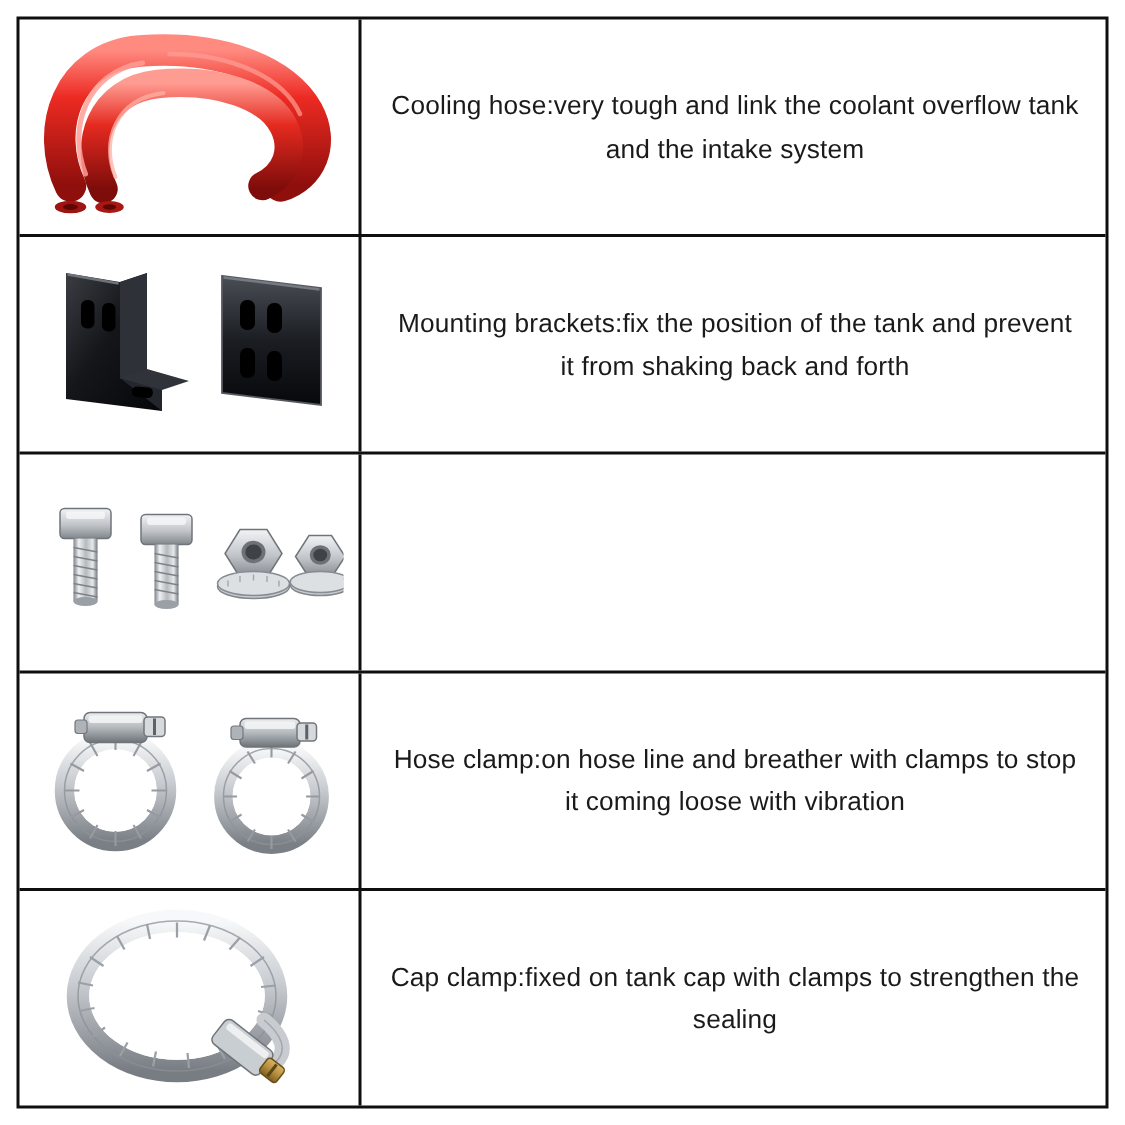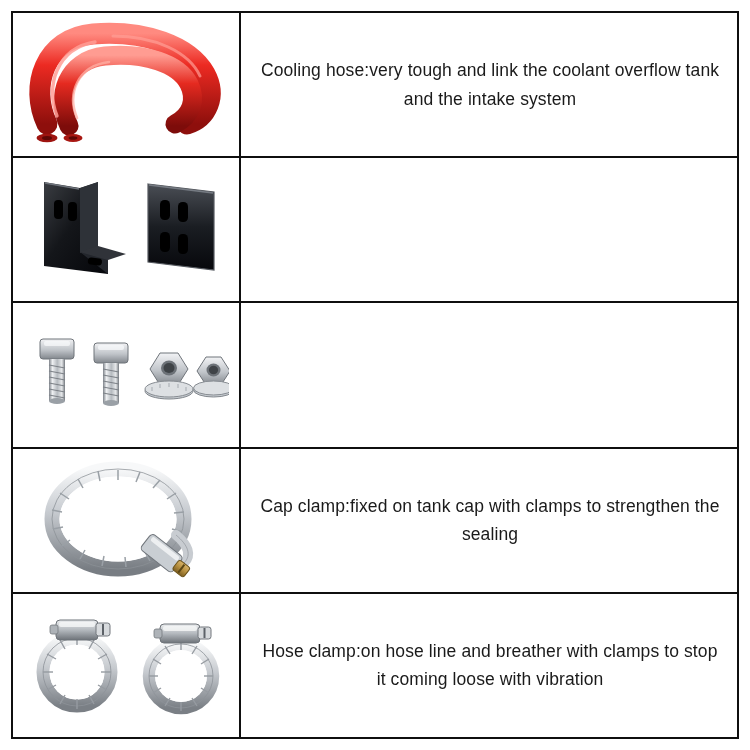--- a/index.html
+++ b/index.html
@@ -134,20 +134,23 @@
             <path d="M140 10 L206 18 L206 96 L140 88 Z" fill="url(#blkB)" transform="translate(-18,0)"></path>
             <path d="M122 10 L188 18 L188 96 L122 88 Z" fill="none" stroke="#55595f" stroke-width="1.2"></path>
             <rect x="134" y="26" width="10" height="20" rx="4.5" fill="#000"></rect>
             <rect x="152" y="28" width="10" height="20" rx="4.5" fill="#000"></rect>
             <rect x="134" y="58" width="10" height="20" rx="4.5" fill="#000"></rect>
             <rect x="152" y="60" width="10" height="20" rx="4.5" fill="#000"></rect>
             <path d="M123 11 L187 19" stroke="#767b83" stroke-width="1.6" fill="none"></path>
           </g>
         </svg>
       </div>
+      <div class="cell-txt">
+        <div class="desc">Mounting brackets:fix the position of the tank and prevent it from shaking back and forth</div>
+      </div>
     </div>
 
     <div class="row">
       <div class="cell-img">
         <svg class="art" width="205" height="96" viewBox="0 0 205 96">
           <defs>
             <linearGradient id="steel" x1="0" y1="0" x2="1" y2="0">
               <stop offset="0%" stop-color="#7e838a"></stop>
               <stop offset="22%" stop-color="#eef0f2"></stop>
               <stop offset="52%" stop-color="#b5babf"></stop>
@@ -206,20 +209,95 @@
           </g>
 
           <g transform="translate(172,30)">
             <polygon points="10,0 25,0 34,14 25,28 10,28 1,14" fill="url(#steelH)" stroke="#6f747a" stroke-width="1"></polygon>
             <ellipse cx="17.5" cy="33" rx="20" ry="7" fill="#c7ccd1" stroke="#82878d" stroke-width="1"></ellipse>
             <ellipse cx="17.5" cy="31" rx="20" ry="7" fill="#dde0e3" stroke="#878c92" stroke-width="1"></ellipse>
             <ellipse cx="17.5" cy="13" rx="7" ry="6.5" fill="#6d7278"></ellipse>
             <ellipse cx="17.5" cy="13" rx="4.6" ry="4.2" fill="#3f4347"></ellipse>
           </g>
         </svg>
+      </div>
+    </div>
+
+    <div class="row">
+      <div class="cell-img">
+        <svg class="art" width="205" height="110" viewBox="0 0 205 110">
+          <defs>
+            <linearGradient id="bandG" x1="0" y1="0" x2="0" y2="1">
+              <stop offset="0%" stop-color="#f6f7f8"></stop>
+              <stop offset="45%" stop-color="#c5c9ce"></stop>
+              <stop offset="100%" stop-color="#7a7f85"></stop>
+            </linearGradient>
+            <linearGradient id="housG" x1="0" y1="0" x2="0" y2="1">
+              <stop offset="0%" stop-color="#eceef0"></stop>
+              <stop offset="50%" stop-color="#b4b9be"></stop>
+              <stop offset="100%" stop-color="#6e7379"></stop>
+            </linearGradient>
+          </defs>
+
+          <g transform="translate(8,6)">
+            <circle cx="45" cy="56" r="34" fill="none" stroke="url(#bandG)" stroke-width="13"></circle>
+            <circle cx="45" cy="56" r="34" fill="none" stroke="#8d9298" stroke-width="1" opacity="0.8"></circle>
+            <circle cx="45" cy="56" r="27.5" fill="#ffffff"></circle>
+            <g stroke="#9097 9d" stroke-width="1"></g>
+            <g stroke="#969ba1" stroke-width="1.4">
+              <path d="M45 19 L45 29"></path>
+                <path d="M62 24 L57 33"></path>
+                <path d="M75 38 L66 43"></path>
+              <path d="M79 56 L69 56"></path>
+                <path d="M75 74 L66 69"></path>
+                <path d="M62 88 L57 79"></path>
+              <path d="M45 93 L45 83"></path>
+                <path d="M28 88 L33 79"></path>
+                <path d="M15 74 L24 69"></path>
+              <path d="M11 56 L21 56"></path>
+                <path d="M15 38 L24 43"></path>
+                <path d="M28 24 L33 33"></path>
+            </g>
+
+            <rect x="24" y="4" width="42" height="20" rx="4" fill="url(#housG)" stroke="#6f747a" stroke-width="1"></rect>
+            <rect x="27" y="6" width="36" height="5" rx="2" fill="#f6f7f8" opacity="0.8"></rect>
+
+            <rect x="64" y="7" width="14" height="13" rx="2.5" fill="#d7dadd" stroke="#72777d" stroke-width="1"></rect>
+            <path d="M71 8 L71 19" stroke="#5d6268" stroke-width="2"></path>
+            <rect x="18" y="9" width="8" height="9" rx="2" fill="#aeb3b8" stroke="#73787e" stroke-width="0.8"></rect>
+          </g>
+
+          <g transform="translate(112,12)">
+            <circle cx="45" cy="54" r="32" fill="none" stroke="url(#bandG)" stroke-width="12.5"></circle>
+            <circle cx="45" cy="54" r="32" fill="none" stroke="#8d9298" stroke-width="1" opacity="0.8"></circle>
+            <circle cx="45" cy="54" r="26" fill="#ffffff"></circle>
+            <g stroke="#969ba1" stroke-width="1.4">
+              <path d="M45 19 L45 28"></path>
+                <path d="M61 24 L56 32"></path>
+                <path d="M73 37 L65 42"></path>
+              <path d="M77 54 L68 54"></path>
+                <path d="M73 71 L65 66"></path>
+                <path d="M61 84 L56 76"></path>
+              <path d="M45 89 L45 80"></path>
+                <path d="M29 84 L34 76"></path>
+                <path d="M17 71 L25 66"></path>
+              <path d="M13 54 L22 54"></path>
+                <path d="M17 37 L25 42"></path>
+                <path d="M29 24 L34 32"></path>
+            </g>
+            <rect x="24" y="2" width="40" height="19" rx="4" fill="url(#housG)" stroke="#6f747a" stroke-width="1"></rect>
+            <rect x="27" y="4" width="34" height="5" rx="2" fill="#f6f7f8" opacity="0.8"></rect>
+            <rect x="62" y="5" width="13" height="12" rx="2.5" fill="#d7dadd" stroke="#72777d" stroke-width="1"></rect>
+            <path d="M68.5 6 L68.5 16" stroke="#5d6268" stroke-width="2"></path>
+            <rect x="18" y="7" width="8" height="9" rx="2" fill="#aeb3b8" stroke="#73787e" stroke-width="0.8"></rect>
+          </g>
+        </svg>
+      </div>
+      <div class="cell-txt">
+        <div class="desc">Hose clamp:on hose line and breather with clamps to stop it coming loose with vibration</div>
       </div>
     </div>
 
     <div class="row">
       <div class="cell-img">
         <svg class="art" width="200" height="122" viewBox="0 0 200 122">
           <defs>
             <linearGradient id="bigBand" x1="0" y1="0" x2="0" y2="1">
               <stop offset="0%" stop-color="#f7f8f9"></stop>
               <stop offset="42%" stop-color="#c8ccd1"></stop>
@@ -265,89 +343,14 @@
             <rect x="38" y="4" width="14" height="12" rx="2.5" fill="url(#bigHous)" stroke="#6a5119" stroke-width="1"></rect>
             <path d="M45 5 L45 15" stroke="#5b4614" stroke-width="2"></path>
           </g>
         </svg>
       </div>
       <div class="cell-txt">
         <div class="desc">Cap clamp:fixed on tank cap with clamps to strengthen the sealing</div>
       </div>
     </div>
 
-    <div class="row">
-      <div class="cell-img">
-        <svg class="art" width="205" height="110" viewBox="0 0 205 110">
-          <defs>
-            <linearGradient id="bandG" x1="0" y1="0" x2="0" y2="1">
-              <stop offset="0%" stop-color="#f6f7f8"></stop>
-              <stop offset="45%" stop-color="#c5c9ce"></stop>
-              <stop offset="100%" stop-color="#7a7f85"></stop>
-            </linearGradient>
-            <linearGradient id="housG" x1="0" y1="0" x2="0" y2="1">
-              <stop offset="0%" stop-color="#eceef0"></stop>
-              <stop offset="50%" stop-color="#b4b9be"></stop>
-              <stop offset="100%" stop-color="#6e7379"></stop>
-            </linearGradient>
-          </defs>
-
-          <g transform="translate(8,6)">
-            <circle cx="45" cy="56" r="34" fill="none" stroke="url(#bandG)" stroke-width="13"></circle>
-            <circle cx="45" cy="56" r="34" fill="none" stroke="#8d9298" stroke-width="1" opacity="0.8"></circle>
-            <circle cx="45" cy="56" r="27.5" fill="#ffffff"></circle>
-            <g stroke="#9097 9d" stroke-width="1"></g>
-            <g stroke="#969ba1" stroke-width="1.4">
-              <path d="M45 19 L45 29"></path>
-                <path d="M62 24 L57 33"></path>
-                <path d="M75 38 L66 43"></path>
-              <path d="M79 56 L69 56"></path>
-                <path d="M75 74 L66 69"></path>
-                <path d="M62 88 L57 79"></path>
-              <path d="M45 93 L45 83"></path>
-                <path d="M28 88 L33 79"></path>
-                <path d="M15 74 L24 69"></path>
-              <path d="M11 56 L21 56"></path>
-                <path d="M15 38 L24 43"></path>
-                <path d="M28 24 L33 33"></path>
-            </g>
-
-            <rect x="24" y="4" width="42" height="20" rx="4" fill="url(#housG)" stroke="#6f747a" stroke-width="1"></rect>
-            <rect x="27" y="6" width="36" height="5" rx="2" fill="#f6f7f8" opacity="0.8"></rect>
-
-            <rect x="64" y="7" width="14" height="13" rx="2.5" fill="#d7dadd" stroke="#72777d" stroke-width="1"></rect>
-            <path d="M71 8 L71 19" stroke="#5d6268" stroke-width="2"></path>
-            <rect x="18" y="9" width="8" height="9" rx="2" fill="#aeb3b8" stroke="#73787e" stroke-width="0.8"></rect>
-          </g>
-
-          <g transform="translate(112,12)">
-            <circle cx="45" cy="54" r="32" fill="none" stroke="url(#bandG)" stroke-width="12.5"></circle>
-            <circle cx="45" cy="54" r="32" fill="none" stroke="#8d9298" stroke-width="1" opacity="0.8"></circle>
-            <circle cx="45" cy="54" r="26" fill="#ffffff"></circle>
-            <g stroke="#969ba1" stroke-width="1.4">
-              <path d="M45 19 L45 28"></path>
-                <path d="M61 24 L56 32"></path>
-                <path d="M73 37 L65 42"></path>
-              <path d="M77 54 L68 54"></path>
-                <path d="M73 71 L65 66"></path>
-                <path d="M61 84 L56 76"></path>
-              <path d="M45 89 L45 80"></path>
-                <path d="M29 84 L34 76"></path>
-                <path d="M17 71 L25 66"></path>
-              <path d="M13 54 L22 54"></path>
-                <path d="M17 37 L25 42"></path>
-                <path d="M29 24 L34 32"></path>
-            </g>
-            <rect x="24" y="2" width="40" height="19" rx="4" fill="url(#housG)" stroke="#6f747a" stroke-width="1"></rect>
-            <rect x="27" y="4" width="34" height="5" rx="2" fill="#f6f7f8" opacity="0.8"></rect>
-            <rect x="62" y="5" width="13" height="12" rx="2.5" fill="#d7dadd" stroke="#72777d" stroke-width="1"></rect>
-            <path d="M68.5 6 L68.5 16" stroke="#5d6268" stroke-width="2"></path>
-            <rect x="18" y="7" width="8" height="9" rx="2" fill="#aeb3b8" stroke="#73787e" stroke-width="0.8"></rect>
-          </g>
-        </svg>
-      </div>
-      <div class="cell-txt">
-        <div class="desc">Hose clamp:on hose line and breather with clamps to stop it coming loose with vibration</div>
-      </div>
-    </div>
-
   </div>
 </div>
 
 </body></html>

